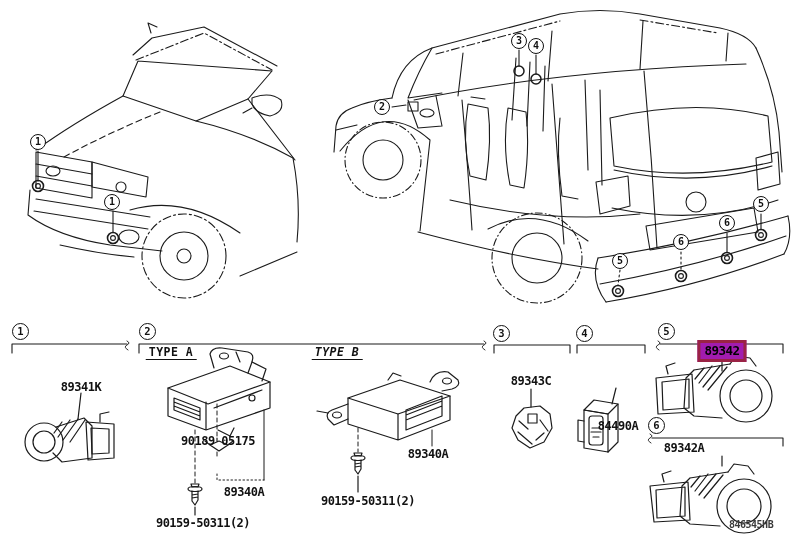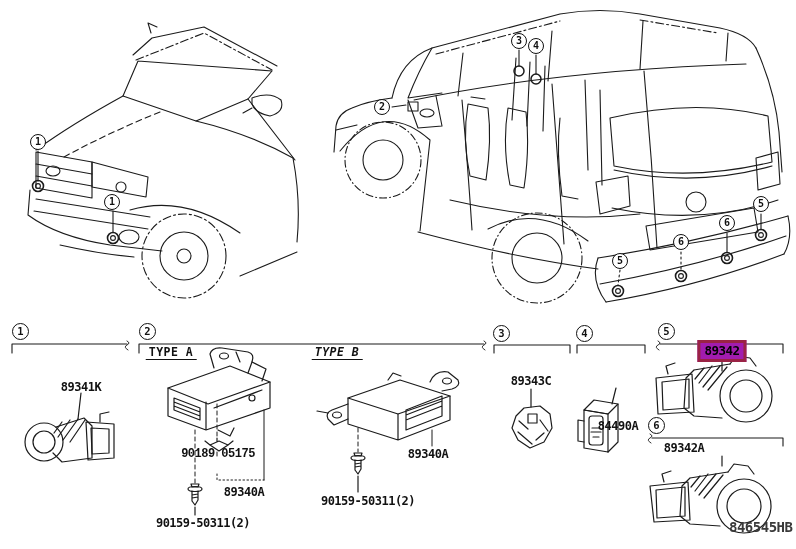--- a/index.html
+++ b/index.html
@@ -11,21 +11,21 @@
   .typehdr{position:absolute;transform:translateX(-50%);font-size:11.5px;font-weight:700;
            letter-spacing:0.5px;color:#111;border-bottom:1.5px solid #111;padding:0 3px 1px 3px;
            white-space:nowrap;line-height:12px;}
   .co{position:absolute;width:17px;height:17px;border:1.4px solid #111;border-radius:50%;
       background:#fff;box-sizing:border-box;font-size:10.5px;font-weight:700;color:#111;
       display:flex;align-items:center;justify-content:center;line-height:1;}
   .co.small{width:16px;height:16px;font-size:10px;}
   .hlbox{position:absolute;transform:translateX(-50%);border:3px solid #9a2345;background:#a21caf;
          padding:1px 4px 2px 4px;font-size:12.5px;font-weight:700;letter-spacing:-0.5px;color:#000;
          line-height:13px;white-space:nowrap;}
-  .footer{position:absolute;font-size:14px;font-weight:700;letter-spacing:-0.5px;color:#3a3a3a;}
+  .footer{position:absolute;font-size:10px;font-weight:700;letter-spacing:-0.5px;color:#3a3a3a;}
 </style>
 </head>
 <body>
 
 <div class="canvas">
 
 <svg class="art" width="796" height="549" viewBox="0 0 796 549" fill="none" stroke="#1b1b1b" stroke-width="1.1" stroke-linecap="round" stroke-linejoin="round">
 
   <g>
     <path d="M133,55 L152,38 L204,27 L277,66"></path>
@@ -243,21 +243,21 @@
   <div class="co small" style="left:511px;top:33px;">3</div>
   <div class="co small" style="left:528px;top:38px;">4</div>
   <div class="co small" style="left:612px;top:253px;">5</div>
   <div class="co small" style="left:673px;top:234px;">6</div>
   <div class="co small" style="left:719px;top:215px;">6</div>
   <div class="co small" style="left:753px;top:196px;">5</div>
 
   <div class="partnum" style="left:81px;top:381px;">89341K</div>
   <div class="typehdr" style="left:171px;top:346px;text-align:center;">TYPE A</div>
   <div class="typehdr" style="left:337px;top:346px;font-style:italic;">TYPE B</div>
-  <div class="partnum" style="left:218px;top:448px;font-family:Liberation Mono, monospace;">90189 05175</div>
+  <div class="partnum" style="left:218px;top:435px;">90189 05175</div>
   <div class="partnum" style="left:244px;top:486px;">89340A</div>
   <div class="partnum" style="left:203px;top:517px;">90159-50311(2)</div>
   <div class="partnum" style="left:428px;top:448px;">89340A</div>
   <div class="partnum" style="left:368px;top:495px;">90159-50311(2)</div>
   <div class="partnum" style="left:531px;top:375px;text-align:center;">89343C</div>
   <div class="partnum" style="left:618px;top:374px;margin-top:46px;">84490A</div>
   <div class="hlbox" style="left:722px;top:340px;">89342</div>
   <div class="partnum" style="left:684px;top:442px;">89342A</div>
 
   <div class="footer" style="left:729px;top:519px;">846545HB</div>

